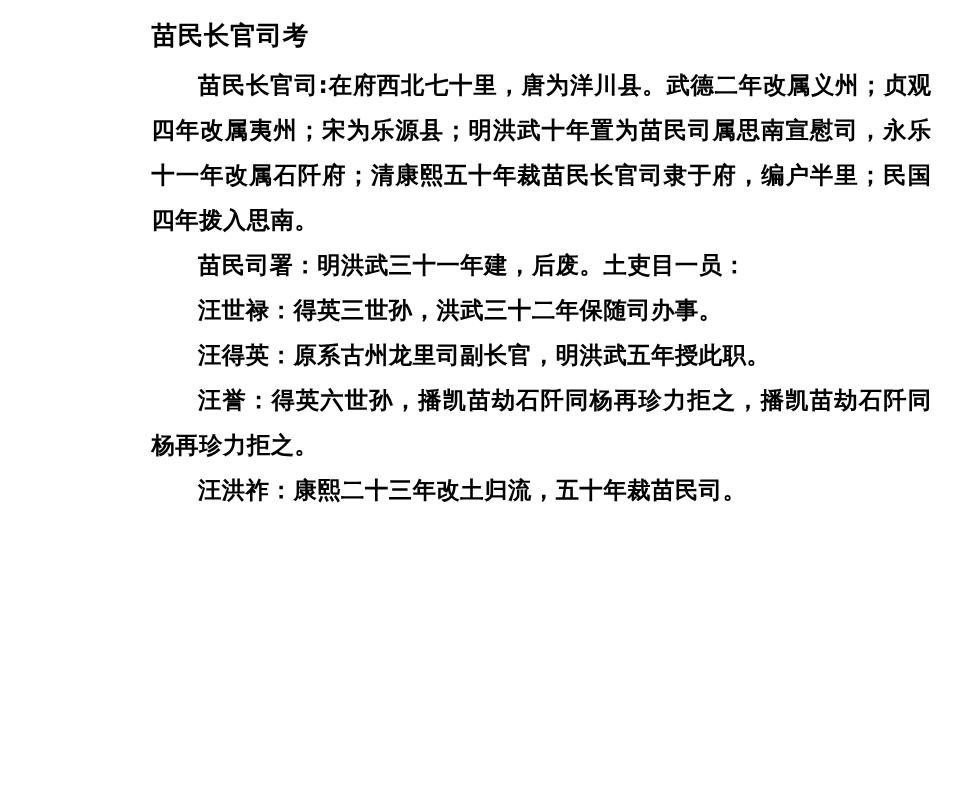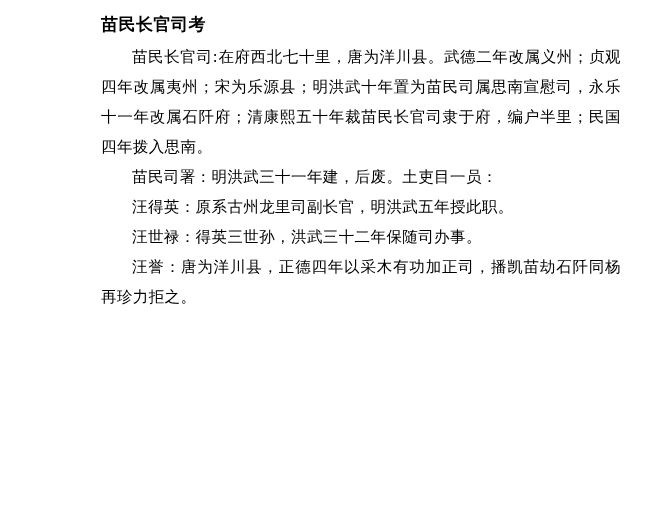--- a/index.html
+++ b/index.html
@@ -29,25 +29,27 @@
     letter-spacing: 0.5px;
   }
   .para {
     font-size: 15.5px;
     line-height: 30px;
     margin: 0;
     text-indent: 2em;
     text-align: justify;
     text-justify: inter-ideograph;
     letter-spacing: 0.4px;
+    font-weight: bold;
   }
 </style>
 </head>
 <body>
 
 <div class="page">
   <h1 class="doc-title">苗民长官司考</h1>
   <p class="para">苗民长官司:在府西北七十里，唐为洋川县。武德二年改属义州；贞观四年改属夷州；宋为乐源县；明洪武十年置为苗民司属思南宣慰司，永乐十一年改属石阡府；清康熙五十年裁苗民长官司隶于府，编户半里；民国四年拨入思南。</p>
   <p class="para">苗民司署：明洪武三十一年建，后废。土吏目一员：</p>
+  <p class="para">汪世禄：得英三世孙，洪武三十二年保随司办事。</p>
   <p class="para">汪得英：原系古州龙里司副长官，明洪武五年授此职。</p>
-  <p class="para">汪世禄：得英三世孙，洪武三十二年保随司办事。</p>
-  <p class="para">汪誉：唐为洋川县，正德四年以采木有功加正司，播凯苗劫石阡同杨再珍力拒之。</p>
+  <p class="para">汪誉：得英六世孙，播凯苗劫石阡同杨再珍力拒之，播凯苗劫石阡同杨再珍力拒之。</p>
+  <p class="para">汪洪祚：康熙二十三年改土归流，五十年裁苗民司。</p>
 </div>
 
 </body></html>

